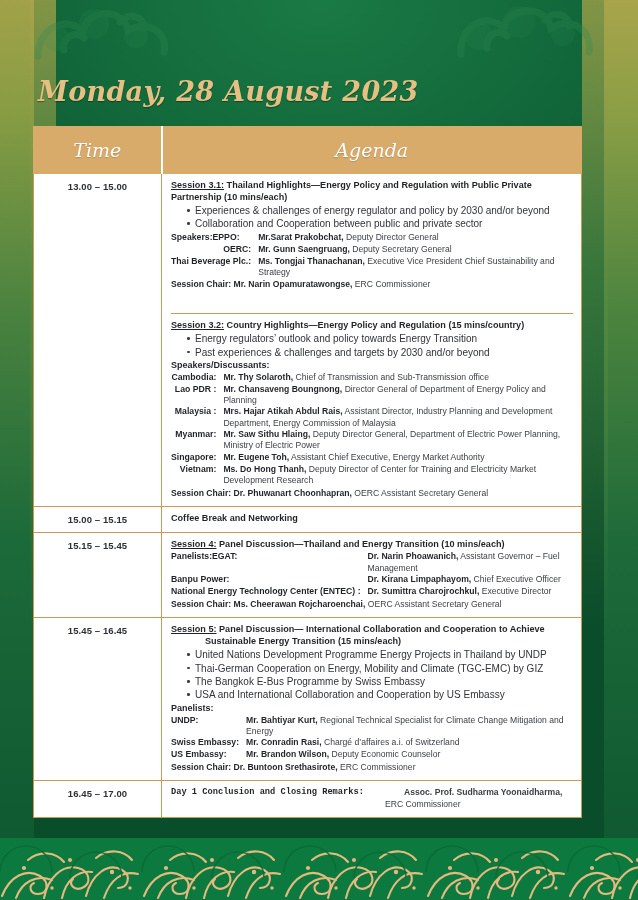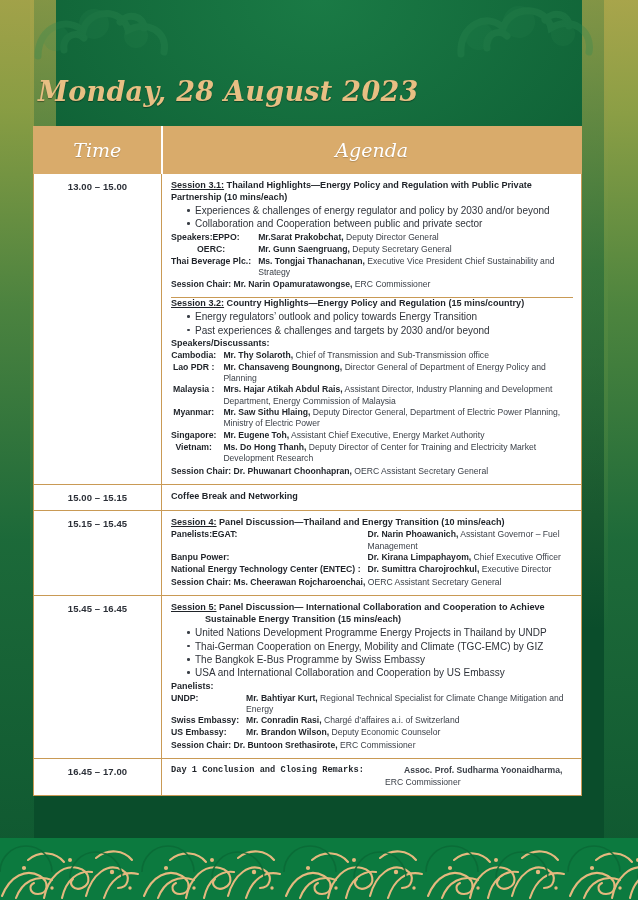--- a/index.html
+++ b/index.html
@@ -91,21 +91,21 @@
     letter-spacing:.1px;
   }
   td.agenda-cell{
     padding:6px 8px 7px 9px;
     color:#2c3038;
     font-size:8.6px;
     line-height:1.30;
   }
 
   
-  .blk + .blk{border-top:1px solid #c99a55;margin-top:6px;}
+  .blk + .blk{border-top:1px solid #c99a55;margin-top:22px;padding-top:6px;}
 
   .sess-title{
     font-weight:700;font-size:9.1px;line-height:1.27;
     color:#1f2329;margin:0 0 1px 0;
   }
   .sess-title .u{text-decoration:underline;}
   .sess-title.indent2{padding-left:34px;text-indent:-34px;}
 
   ul.bullets{margin:1px 0 1px 0;padding:0 0 0 16px;list-style:none;}
   ul.bullets li{
@@ -117,21 +117,21 @@
     width:2.5px;height:2.5px;background:#3a3f47;border-radius:50%;
   }
 
   .lead{font-weight:700;font-size:9px;color:#1f2329;line-height:1.3;margin-top:1px;}
 
   
   table.spk{border-collapse:collapse;width:100%;margin:0;}
   table.spk td{border:none;padding:0 0 0.5px 0;background:transparent;vertical-align:top;}
   table.spk td.lbl{
     font-weight:700;font-size:8.7px;color:#1f2329;
-    white-space:nowrap;text-align:center;padding-right:7px;
+    white-space:nowrap;text-align:right;padding-right:7px;
     line-height:1.30;
   }
   table.spk td.lbl.lft{text-align:left;}
   table.spk td.det{font-size:8.6px;color:#3c4149;line-height:1.30;}
   table.spk td.det b{color:#1f2329;font-weight:700;}
 
   .chair{
     font-size:8.6px;color:#3c4149;line-height:1.32;margin-top:1px;
   }
   .chair b{color:#1f2329;font-weight:700;}

